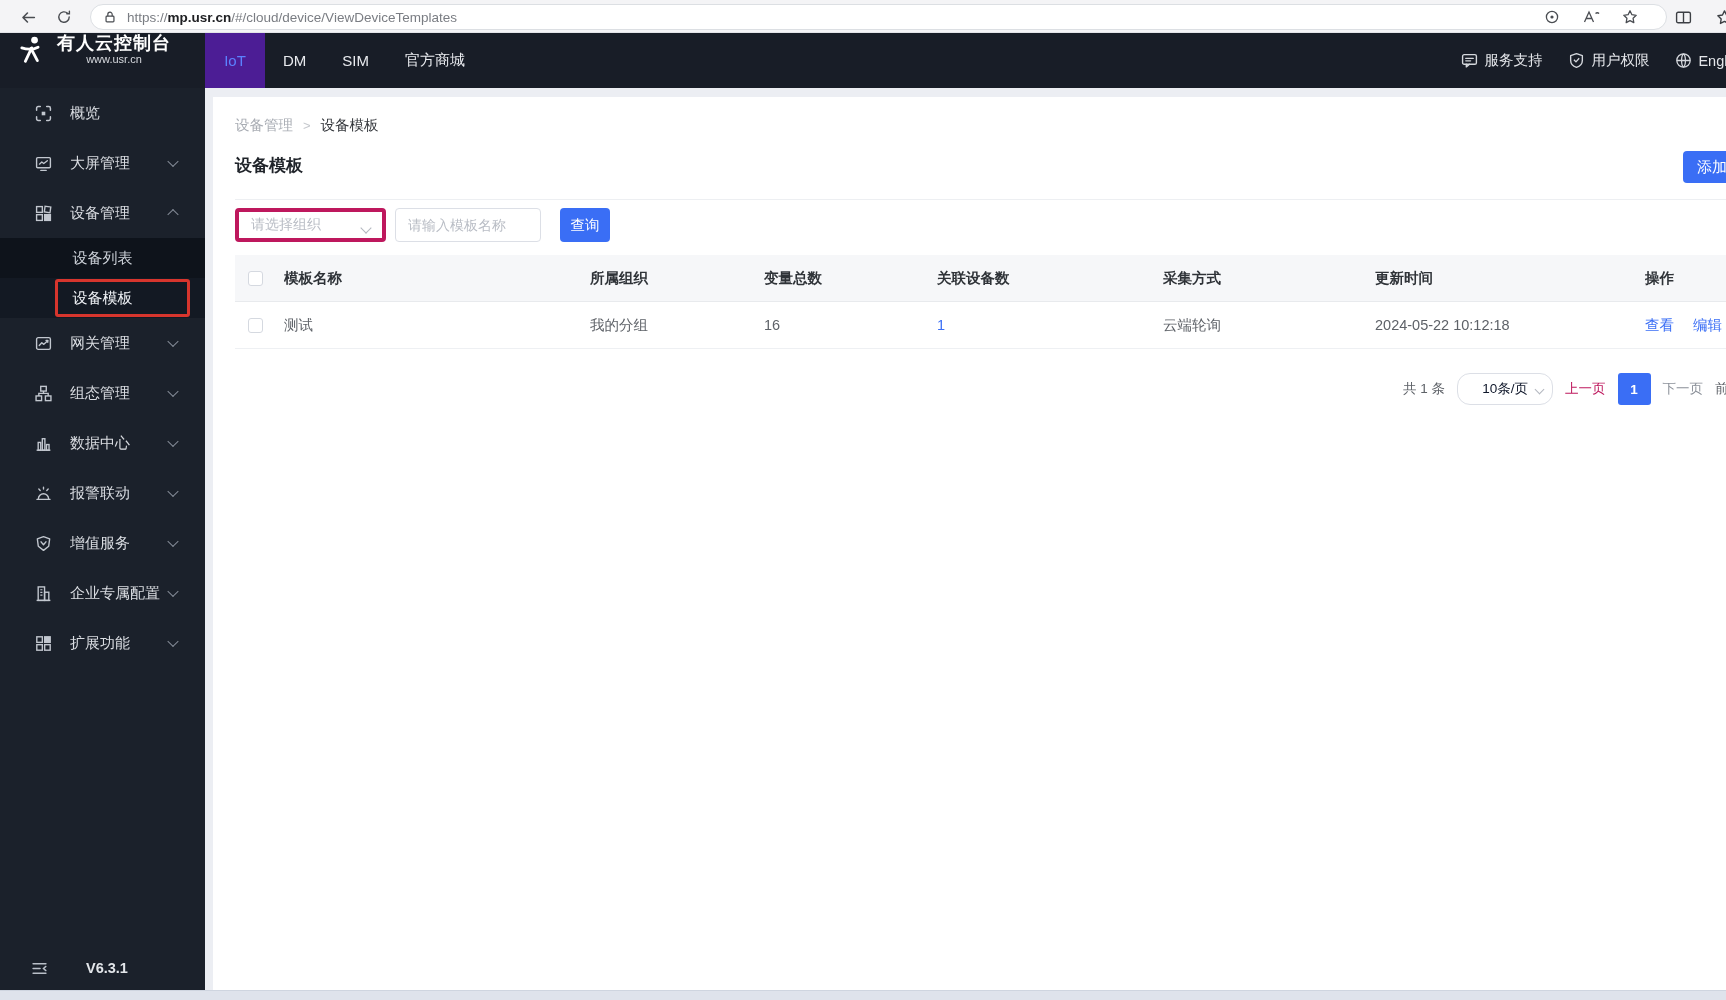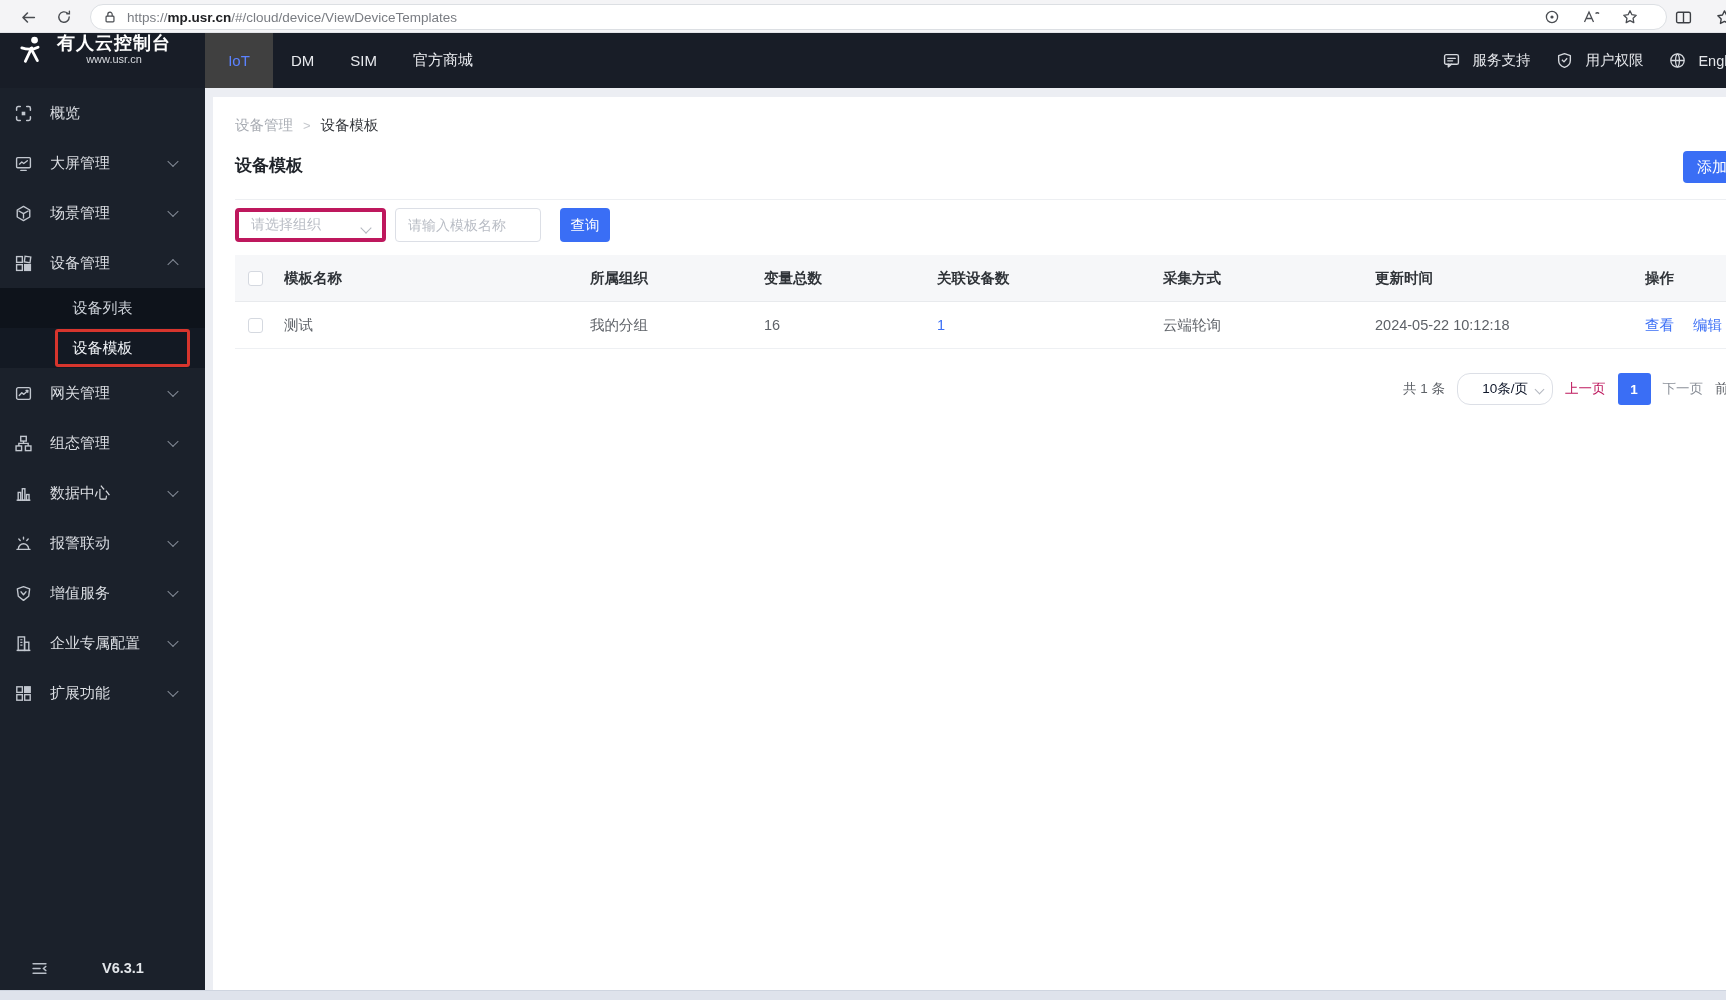--- a/index.html
+++ b/index.html
@@ -19,46 +19,46 @@
   .split-btn { position:absolute; left:1671px; top:5px; width:24px; height:24px; color:#3c3f44; }
   .star-cut { position:absolute; left:1712px; top:5px; width:24px; height:24px; color:#3c3f44; }
 
   
   .topnav { position:relative; height:55px; background:#181d27; display:flex; align-items:center; }
   .brand { width:205px; height:100%; display:flex; align-items:flex-start; padding-left:14px; gap:9px; }
   .brand-txt .t1 { color:#fff; font-size:18px; font-weight:bold; letter-spacing:1px; line-height:20px; }
   .brand-txt .t2 { color:#d6d9de; font-size:11px; text-align:center; line-height:13px; }
   .nav-tabs { display:flex; height:100%; align-items:stretch; }
   .nav-tab { display:flex; align-items:center; padding:0 18px; color:#e8eaee; font-size:15px; cursor:default; }
-  .nav-tab.active { background:#404040; color:#5b82ff; width:68px; justify-content:center; padding:16px; }
+  .nav-tab.active { background:#4c1d95; color:#5b82ff; width:60px; justify-content:center; padding:16px; }
   .nav-right { position:absolute; right:-20px; top:0; height:100%; display:flex; align-items:center; gap:26px; }
-  .nav-right .nri { display:flex; align-items:center; gap:12px; color:#e4e6ea; font-size:14.5px; }
+  .nav-right .nri { display:flex; align-items:center; gap:6px; color:#e4e6ea; font-size:14.5px; }
   .nav-right svg { color:#d4d7dc; }
 
   
   .bodyrow { display:flex; height:902px; }
   .sidebar { position:relative; width:205px; background:#1b212b; flex:none; }
   .content { flex:1; background:#eceef3; padding:9px 0 0 8px; }
   .card { position:relative; background:#fff; width:100%; height:100%; overflow:hidden; }
   .hstrip { height:10px; background:#dfe3ec; border-top:1px solid #cfd5e0; }
 
   
-  .side-item { position:relative; height:50px; display:flex; align-items:center; padding-left:15px; color:#dadde2; font-size:15px; }
+  .side-item { position:relative; height:50px; display:flex; align-items:center; padding-left:35px; color:#dadde2; font-size:15px; }
   .side-item .sicon { width:17px; height:17px; margin-right:18px; color:#c2c7cf; flex:none; display:inline-flex; }
   .chev { position:absolute; right:28px; top:50%; width:8px; height:8px; border-right:1.6px solid #848b97; border-bottom:1.6px solid #848b97; }
   .chev.down { transform:translateY(-70%) rotate(45deg); }
   .chev.up   { transform:translateY(-30%) rotate(-135deg); }
   .subpanel { background:#131923; }
   .sub-item { position:relative; height:40px; display:flex; align-items:center; justify-content:center; color:#cdd2d9; font-size:15px; }
   .sub-item.dark { background:#0e131b; }
   .sub-item.active { color:#f0f3f7; }
   .red-box { position:absolute; left:55px; right:15px; top:1px; bottom:1px; border:3px solid #d7352d; border-radius:3px; }
   .side-version { position:absolute; left:0; right:0; bottom:8px; height:26px; }
   .side-version .sicon { position:absolute; left:31px; top:4px; width:17px; height:17px; color:#b9bfc8; }
-  .side-version .vtxt { position:absolute; left:102px; top:4px; color:#e3e6ea; font-size:14.5px; font-weight:bold; }
+  .side-version .vtxt { position:absolute; left:86px; top:4px; color:#e3e6ea; font-size:14.5px; font-weight:bold; }
 
   
   .breadcrumb { position:absolute; left:22px; top:19px; font-size:14.5px; color:#a9adb4; display:flex; gap:10px; align-items:center; }
   .breadcrumb .cur { color:#33363b; }
   .breadcrumb .sep { color:#c4c7cc; font-size:13px; }
   .page-title { position:absolute; left:22px; top:57px; font-size:17px; font-weight:bold; color:#1f2329; }
   .title-divider { position:absolute; left:22px; right:0; top:102px; height:1px; background:#edeff2; }
   .add-btn { position:absolute; left:1470px; top:54px; width:88px; height:32px; background:#3a6ef5; color:#fff; font-size:15px; border:none; border-radius:4px; text-align:left; padding-left:14px; }
 
   .filters { position:absolute; left:22px; top:111px; height:34px; display:flex; }
@@ -209,30 +209,20 @@
       </div>
       <div class="side-item">
         <span class="sicon">
           <svg width="17" height="17" viewBox="0 0 16 16" fill="none" stroke="currentColor" stroke-width="1.3" stroke-linecap="round" stroke-linejoin="round">
               <rect x="1.5" y="2.5" width="13" height="9.5" rx="1"></rect>
               <path d="M4.2 8.6l2.2-2 1.8 1.4 3.4-2.6"></path>
               <path d="M5.5 14.5h5"></path>
             </svg>
         </span>
         <span>大屏管理</span>
-        <span class="chev down"></span>
-      </div>
-      <div class="side-item">
-        <span class="sicon">
-          <svg width="17" height="17" viewBox="0 0 16 16" fill="none" stroke="currentColor" stroke-width="1.3" stroke-linejoin="round">
-              <path d="M8 1.3l5.9 3.4v6.6L8 14.7l-5.9-3.4V4.7z"></path>
-              <path d="M8 8.2v4.5M8 8.2L3.2 5.4M8 8.2l4.8-2.8"></path>
-            </svg>
-        </span>
-        <span>场景管理</span>
         <span class="chev down"></span>
       </div>
       <div class="side-item">
         <span class="sicon">
           <svg width="17" height="17" viewBox="0 0 16 16" fill="none" stroke="currentColor" stroke-width="1.3">
               <rect x="1.5" y="1.5" width="5.4" height="5.4"></rect>
               <rect x="9.1" y="1.5" width="5.4" height="5.4" transform="rotate(8 11.8 4.2)"></rect>
               <rect x="1.5" y="9.1" width="5.4" height="5.4"></rect>
               <rect x="9.1" y="9.1" width="5.4" height="5.4" fill="currentColor"></rect>
             </svg>

